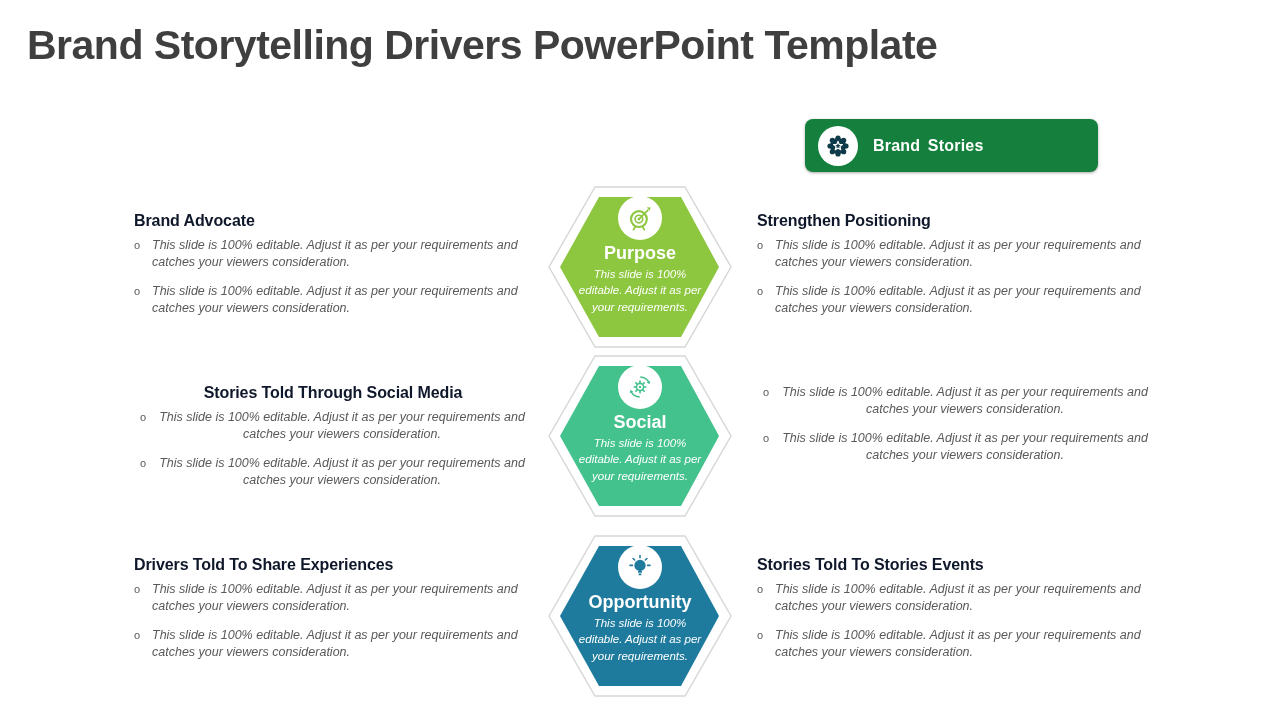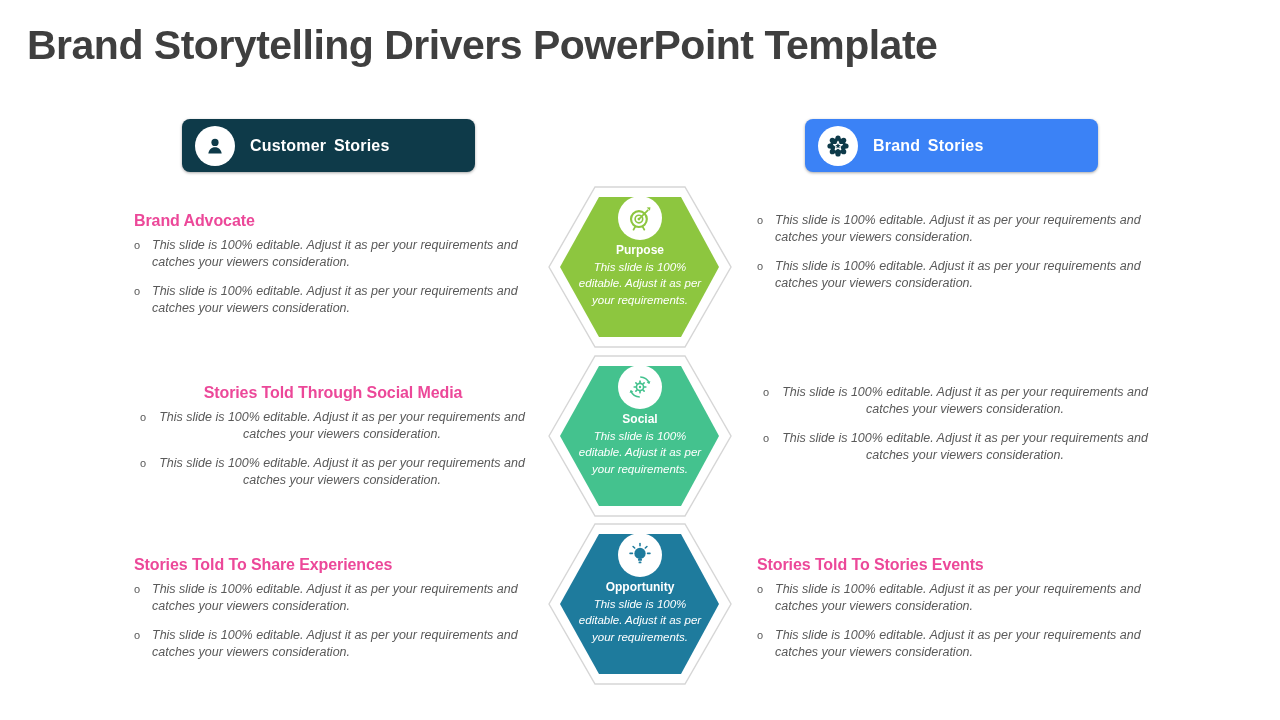--- a/index.html
+++ b/index.html
@@ -26,72 +26,63 @@
     display:flex; align-items:center; justify-content:center; flex:0 0 auto;
   }
   .pill-label {
     color:#ffffff; font-size:16px; font-weight:bold; margin-left:15px;
     word-spacing:3px; letter-spacing:0.2px;
   }
   
   .hex {
     position:absolute; left:548px; width:184px; height:166px;
   }
-  .hex-1 { top:184px; } .hex-2 { top:353px; } .hex-3 { top:521px; }
+  .hex-1 { top:184px; } .hex-2 { top:353px; } .hex-3 { top:533px; }
   .hex svg.hex-shape { position:absolute; left:0; top:0; }
   .hex-content {
     position:absolute; left:0; top:0; width:100%; height:100%;
     display:flex; flex-direction:column; align-items:center;
     padding-top:12px; text-align:center;
   }
   .hex-icon {
     width:44px; height:44px; border-radius:50%; background:#ffffff;
     display:flex; align-items:center; justify-content:center;
   }
-  .hex-title { margin-top:3px; color:#ffffff; font-size:12px; font-weight:bold; }
+  .hex-title { margin-top:3px; color:#ffffff; font-size:18px; font-weight:bold; }
   .hex-body {
     margin-top:2px; width:132px; color:#ffffff;
     font-size:11.5px; font-style:italic; line-height:1.42;
   }
   
   .section { position:absolute; width:398px; }
   .col-left  { left:134px; }
   .col-right { left:757px; }
   .row-1 { top:212px; } .row-2 { top:384px;text-align:center; } .row-3 { top:556px; }
   .section h3 {
-    font-size:16px; font-weight:bold; color:#ec4899; margin:0 0 7px 0;
+    font-size:16px; font-weight:bold; color:#0f172a; margin:0 0 7px 0;
     letter-spacing:-0.1px;
   }
   .bullet { display:flex; margin-bottom:12px; }
   .bullet .marker {
     flex:0 0 18px; font-size:11px; color:#595959; padding-top:2px;
     font-style:normal;
   }
   .bullet p {
     font-size:12.5px; font-style:italic; color:#595959; line-height:1.35;
   }
 </style>
 </head>
 <body>
 
 <div class="slide">
 
   <h1 class="slide-title">Brand Storytelling Drivers PowerPoint Template</h1>
 
-  <div class="pill pill-left" style="background-color: rgb(14, 58, 73);">
-    <span class="pill-icon" style="color: rgb(14, 58, 73);">
-      <svg width="24" height="24" viewBox="0 0 24 24">
-        <circle cx="12" cy="8.4" r="3.6" fill="currentColor"></circle>
-        <path d="M12 13.3c-3.7 0-6.2 2.5-6.7 6.3h13.4c-.5-3.8-3-6.3-6.7-6.3z" fill="currentColor"></path>
-      </svg>
-    </span>
-    <span class="pill-label">Customer Stories</span>
-  </div>
-
-  <div class="pill pill-right" style="background-color: #3b82f6; text-align: center;">
+
+  <div class="pill pill-right" style="background-color: #15803d; text-align: center;">
     <span class="pill-icon" style="color: rgb(14, 58, 73);">
       <svg width="24" height="24" viewBox="0 0 24 24">
         <g fill="currentColor">
           <circle cx="12" cy="12" r="8"></circle>
           <circle cx="20" cy="12" r="2.6"></circle>
             <circle cx="17.66" cy="17.66" r="2.6"></circle>
           <circle cx="12" cy="20" r="2.6"></circle>
             <circle cx="6.34" cy="17.66" r="2.6"></circle>
           <circle cx="4" cy="12" r="2.6"></circle>
             <circle cx="6.34" cy="6.34" r="2.6"></circle>
@@ -200,32 +191,33 @@
       <span class="marker">o</span>
       <p>This slide is 100% editable. Adjust it as per your requirements and catches your viewers consideration.</p>
     </div>
     <div class="bullet">
       <span class="marker">o</span>
       <p>This slide is 100% editable. Adjust it as per your requirements and catches your viewers consideration.</p>
     </div>
   </div>
 
   <div class="section col-left row-3">
-    <h3>Stories Told To Share Experiences</h3>
+    <h3>Drivers Told To Share Experiences</h3>
     <div class="bullet">
       <span class="marker">o</span>
       <p>This slide is 100% editable. Adjust it as per your requirements and catches your viewers consideration.</p>
     </div>
     <div class="bullet">
       <span class="marker">o</span>
       <p>This slide is 100% editable. Adjust it as per your requirements and catches your viewers consideration.</p>
     </div>
   </div>
 
   <div class="section col-right row-1">
+    <h3>Strengthen Positioning</h3>
     <div class="bullet">
       <span class="marker">o</span>
       <p>This slide is 100% editable. Adjust it as per your requirements and catches your viewers consideration.</p>
     </div>
     <div class="bullet">
       <span class="marker">o</span>
       <p>This slide is 100% editable. Adjust it as per your requirements and catches your viewers consideration.</p>
     </div>
   </div>
 

